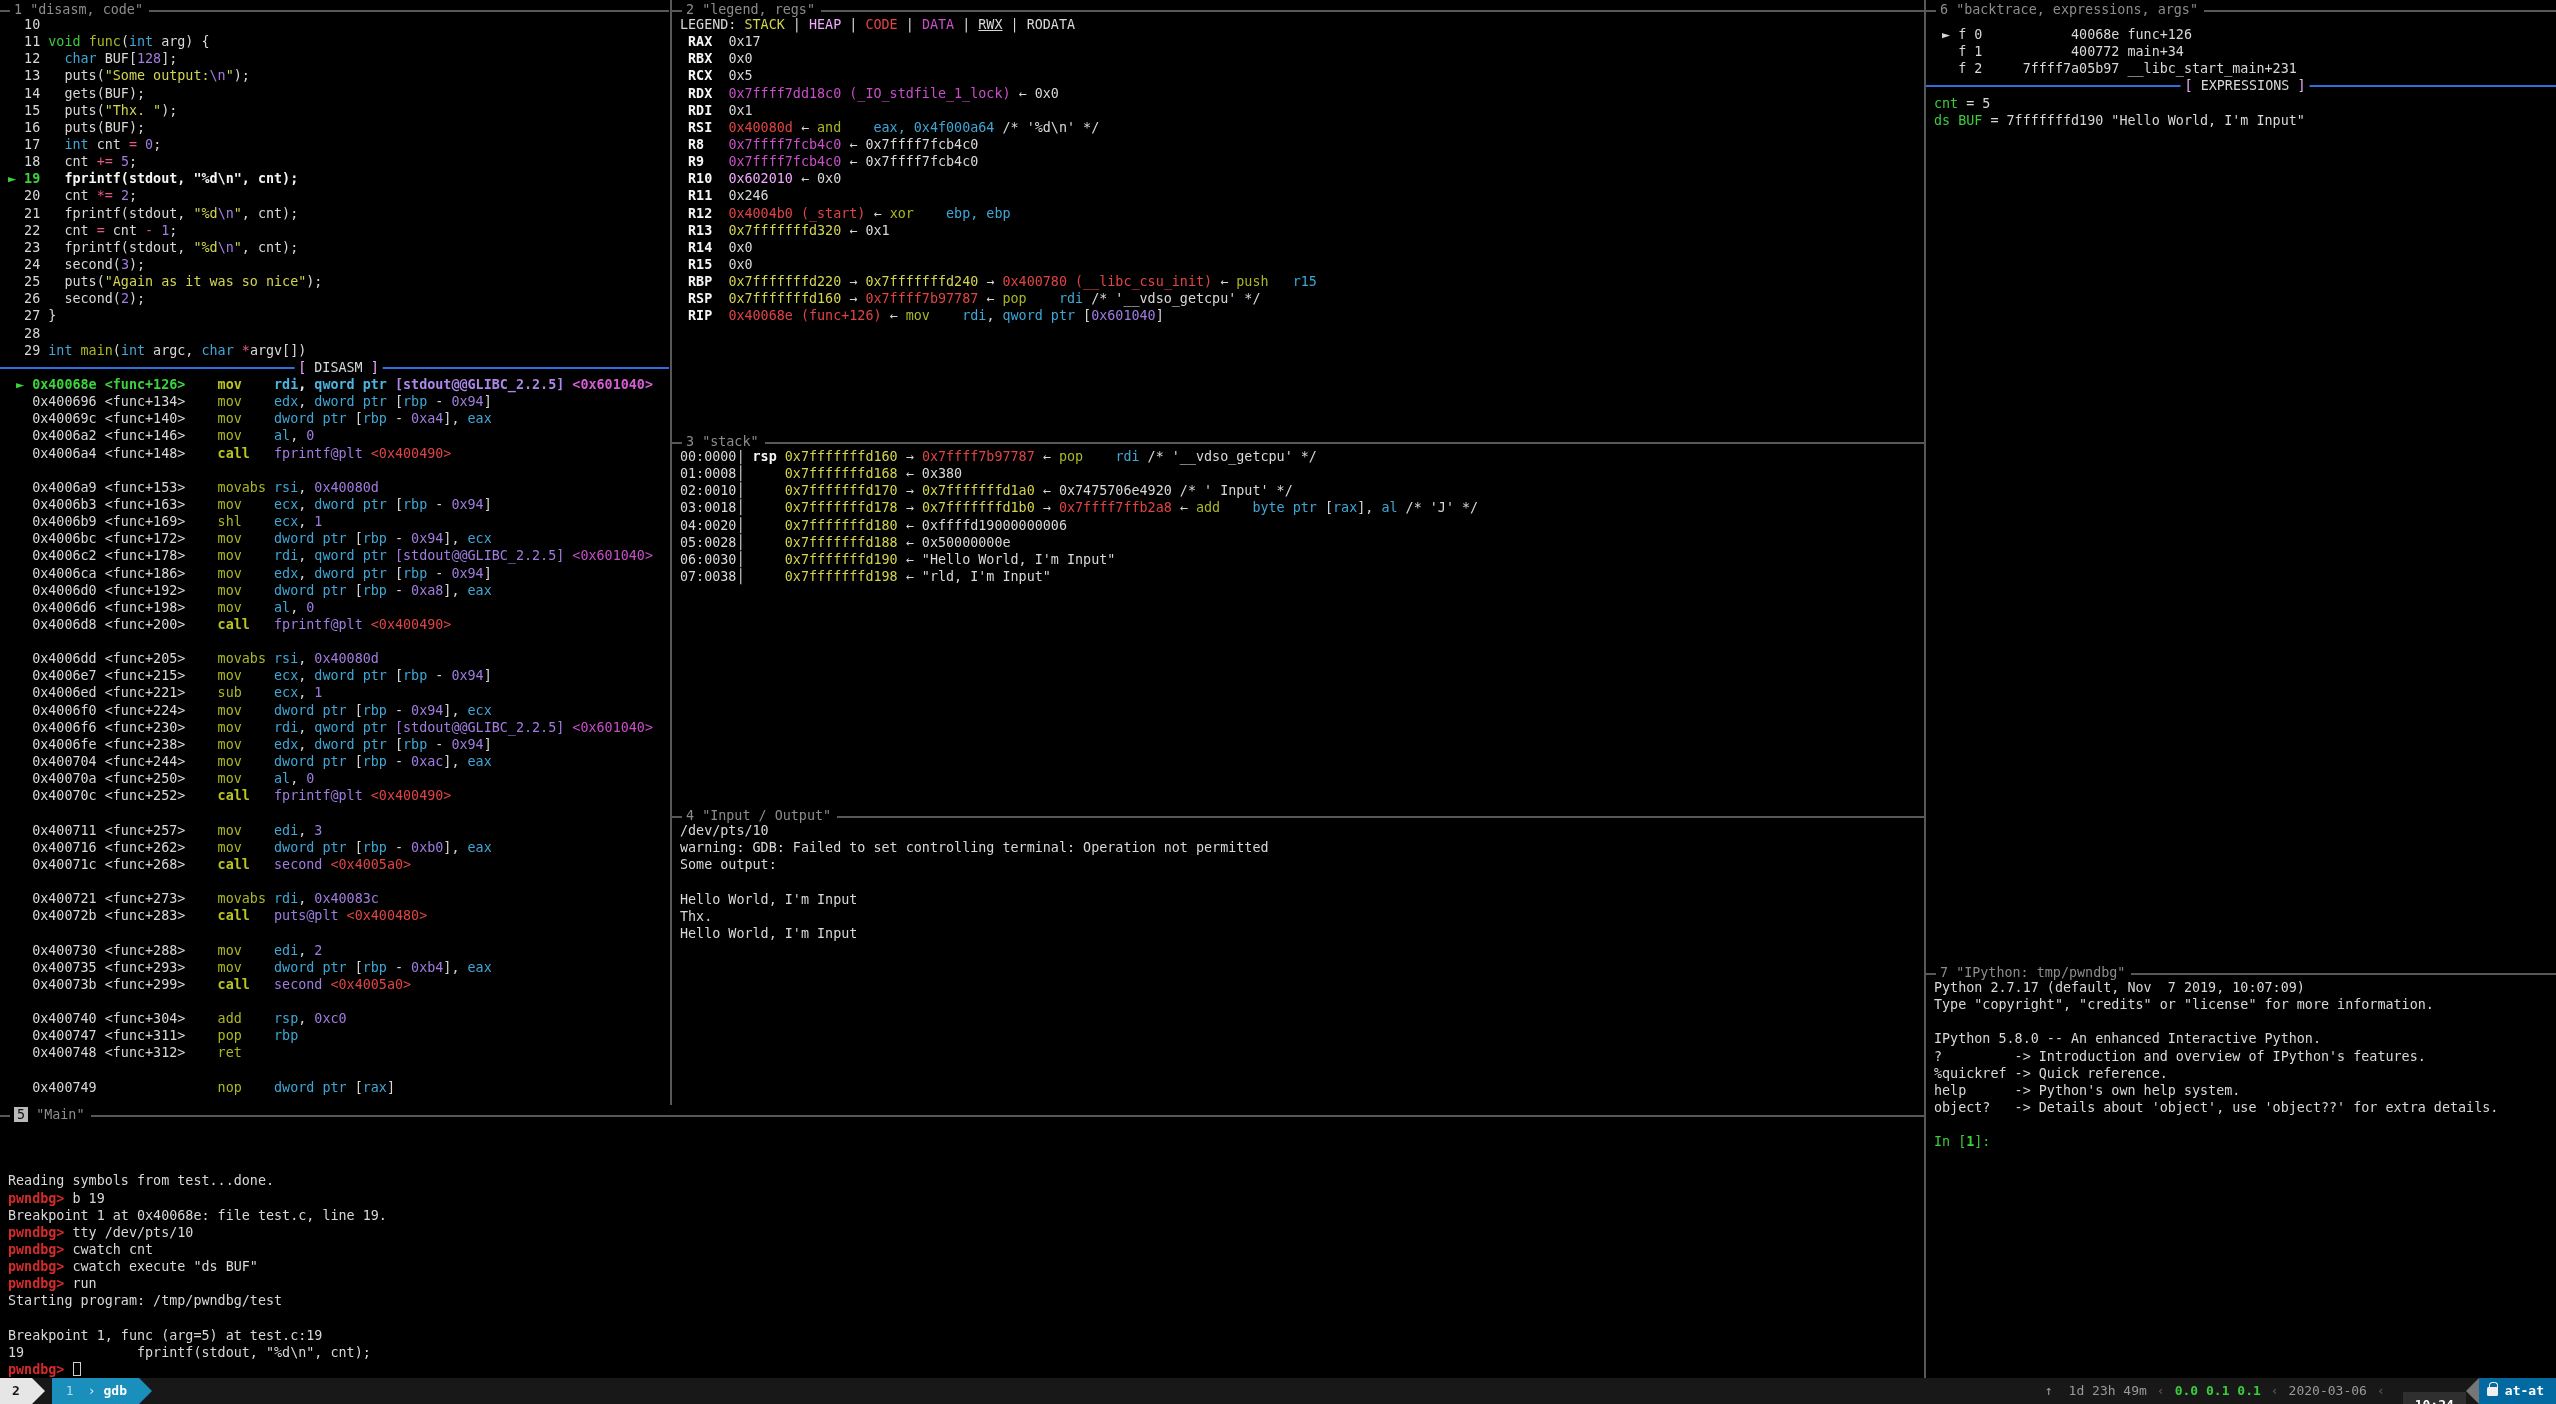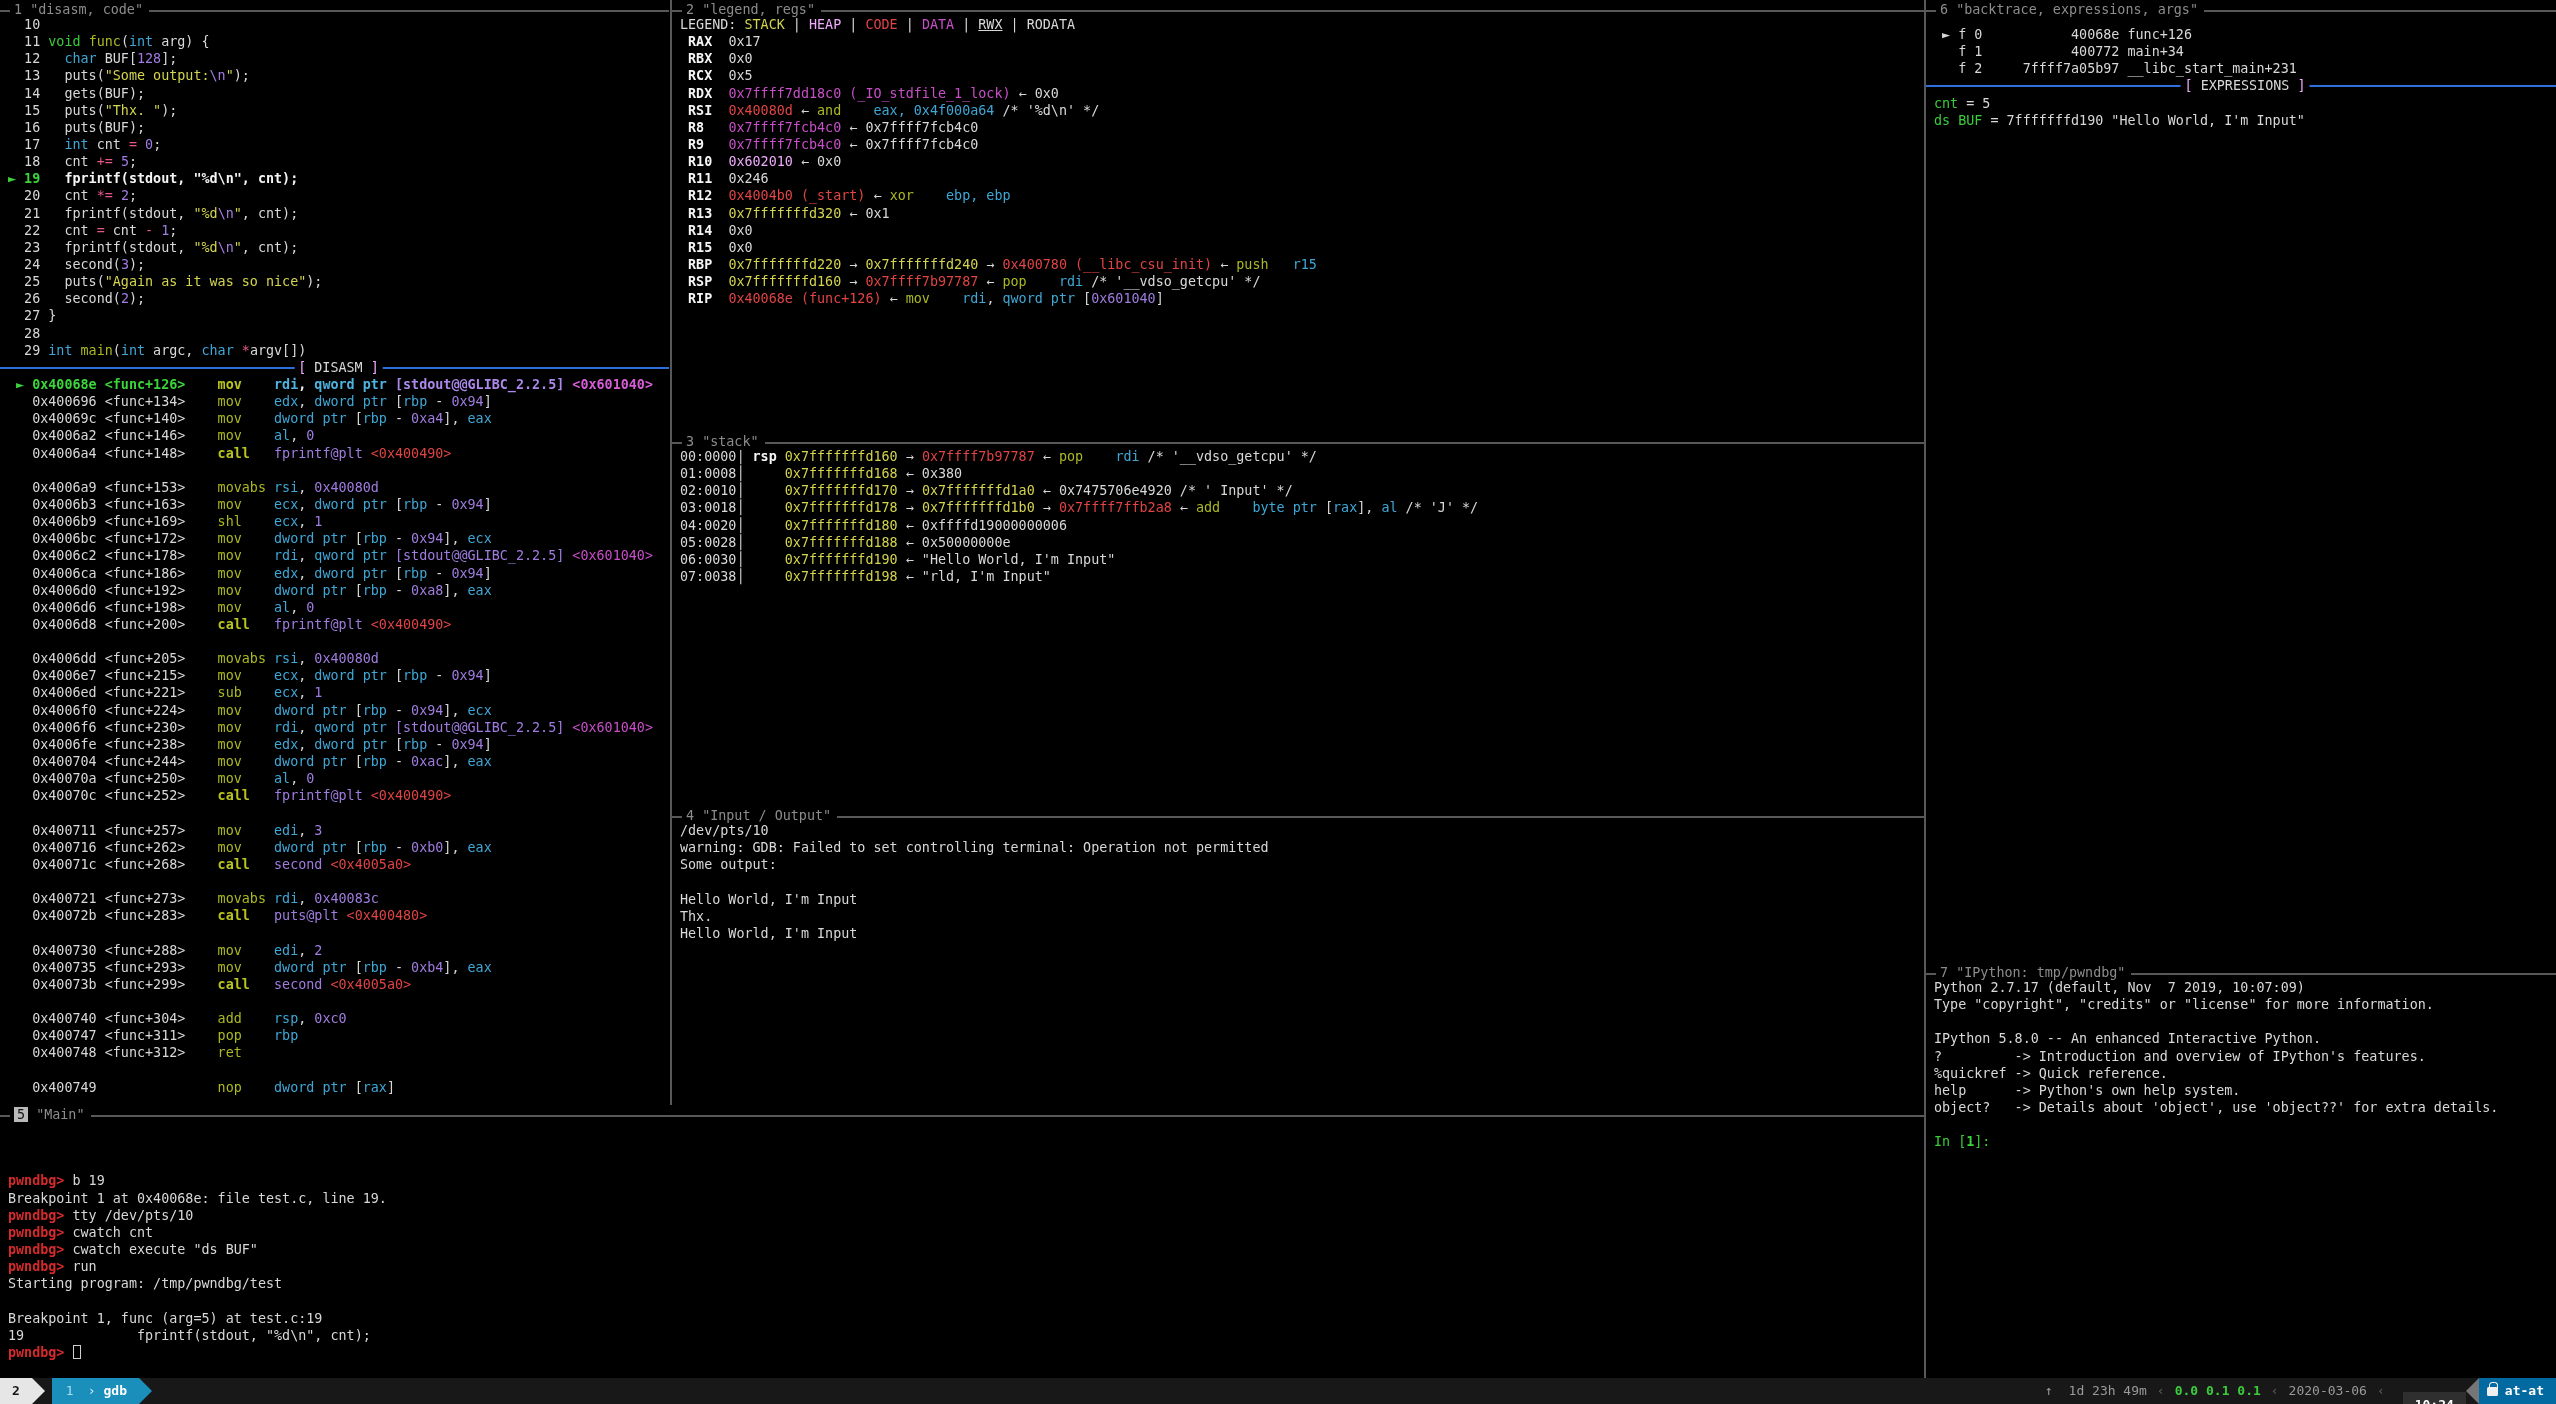--- a/index.html
+++ b/index.html
@@ -163,20 +163,21 @@
       <div class="phdr-line"></div>
       <span class="phdr-label"><span class="ph-num">2</span> <span>"legend, regs"</span></span>
     </div>
     <div class="content">
       <div>
           <div class="ln"><span class="t-w">LEGEND: </span><span class="t-yl">STACK</span><span class="t-w"> | </span><span class="t-bl">HEAP</span><span class="t-w"> | </span><span class="t-rd">CODE</span><span class="t-w"> | </span><span class="t-mg">DATA</span><span class="t-w"> | </span><span class="t-ul">RWX</span><span class="t-w"> | RODATA</span></div>
           <div class="ln"><span class="t-b"> RAX  </span><span class="t-w">0x17</span></div>
           <div class="ln"><span class="t-b"> RBX  </span><span class="t-w">0x0</span></div>
           <div class="ln"><span class="t-b"> RCX  </span><span class="t-w">0x5</span></div>
           <div class="ln"><span class="t-b"> RDX  </span><span class="t-mg">0x7ffff7dd18c0 (_IO_stdfile_1_lock)</span><span class="t-w"> ← 0x0</span></div>
+          <div class="ln"><span class="t-b"> RDI  </span><span class="t-w">0x1</span></div>
           <div class="ln"><span class="t-b"> RSI  </span><span class="t-rd">0x40080d</span><span class="t-w"> ← </span><span class="t-ol">and</span><span class="t-w">    </span><span class="t-cy">eax, 0x4f000a64</span><span class="t-w"> /* '%d\n' */</span></div>
           <div class="ln"><span class="t-b"> R8   </span><span class="t-mg">0x7ffff7fcb4c0</span><span class="t-w"> ← 0x7ffff7fcb4c0</span></div>
           <div class="ln"><span class="t-b"> R9   </span><span class="t-mg">0x7ffff7fcb4c0</span><span class="t-w"> ← 0x7ffff7fcb4c0</span></div>
           <div class="ln"><span class="t-b"> R10  </span><span class="t-bl">0x602010</span><span class="t-w"> ← 0x0</span></div>
           <div class="ln"><span class="t-b"> R11  </span><span class="t-w">0x246</span></div>
           <div class="ln"><span class="t-b"> R12  </span><span class="t-rd">0x4004b0 (_start)</span><span class="t-w"> ← </span><span class="t-ol">xor</span><span class="t-w">    </span><span class="t-cy">ebp, ebp</span></div>
           <div class="ln"><span class="t-b"> R13  </span><span class="t-yl">0x7fffffffd320</span><span class="t-w"> ← 0x1</span></div>
           <div class="ln"><span class="t-b"> R14  </span><span class="t-w">0x0</span></div>
           <div class="ln"><span class="t-b"> R15  </span><span class="t-w">0x0</span></div>
           <div class="ln"><span class="t-b"> RBP  </span><span class="t-yl">0x7fffffffd220</span><span class="t-w"> → </span><span class="t-yl">0x7fffffffd240</span><span class="t-w"> → </span><span class="t-rd">0x400780 (__libc_csu_init)</span><span class="t-w"> ← </span><span class="t-ol">push</span><span class="t-w">   </span><span class="t-cy">r15</span></div>
@@ -226,20 +227,21 @@
   <div class="pane" style="left:0; top:1105px; width:1924px; height:273px;">
     <div class="phdr">
       <div class="phdr-line"></div>
       <span class="phdr-label"><span class="ph-num ph-num-active">5</span> <span>"Main"</span></span>
     </div>
     <div class="content">
       <div>
           <div class="ln"><span class="t-w"></span></div>
           <div class="ln"><span class="t-w"></span></div>
           <div class="ln"><span class="t-w"></span></div>
+          <div class="ln"><span class="t-w">Reading symbols from test...done.</span></div>
           <div class="ln"><span class="t-rdb">pwndbg&gt; </span><span class="t-w">b 19</span></div>
           <div class="ln"><span class="t-w">Breakpoint 1 at 0x40068e: file test.c, line 19.</span></div>
           <div class="ln"><span class="t-rdb">pwndbg&gt; </span><span class="t-w">tty /dev/pts/10</span></div>
           <div class="ln"><span class="t-rdb">pwndbg&gt; </span><span class="t-w">cwatch cnt</span></div>
           <div class="ln"><span class="t-rdb">pwndbg&gt; </span><span class="t-w">cwatch execute "ds BUF"</span></div>
           <div class="ln"><span class="t-rdb">pwndbg&gt; </span><span class="t-w">run</span></div>
           <div class="ln"><span class="t-w">Starting program: /tmp/pwndbg/test</span></div>
           <div class="ln"><span class="t-w"></span></div>
           <div class="ln"><span class="t-w">Breakpoint 1, func (arg=5) at test.c:19</span></div>
           <div class="ln"><span class="t-w">19              fprintf(stdout, "%d\n", cnt);</span></div>

